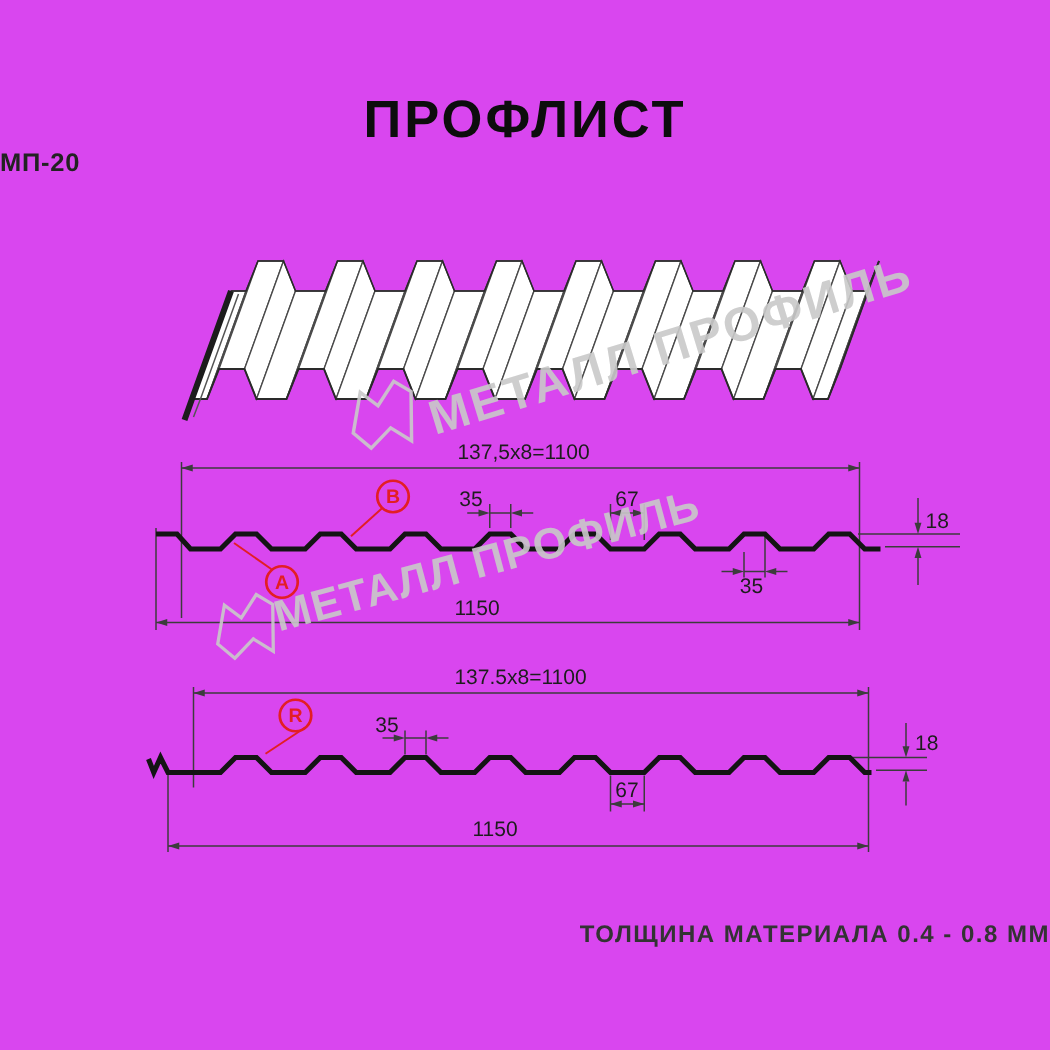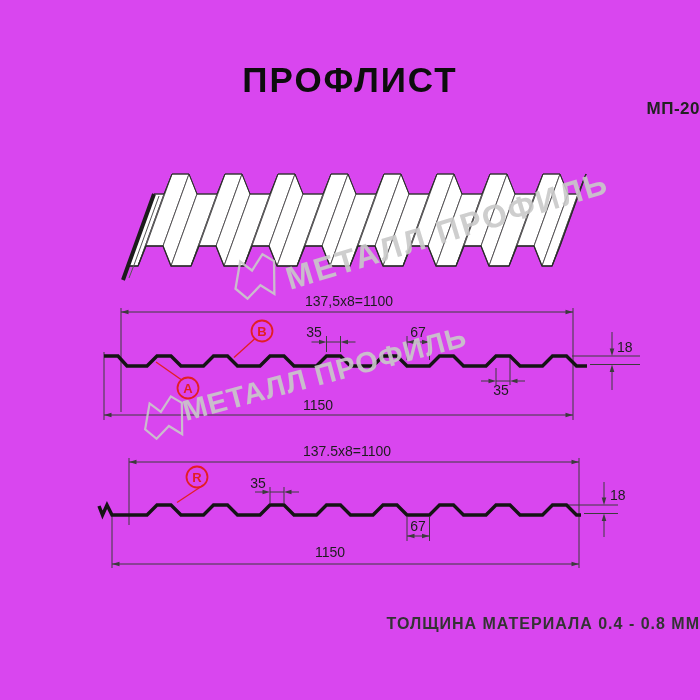--- a/index.html
+++ b/index.html
@@ -1,19 +1,19 @@
 <!DOCTYPE html>
 <html style="--red: #e31e24; --wm: #c9c9c9;"><head>
 <meta charset="utf-8">
 <style>
   html,body{margin:0;padding:0;background:#fff;width:700px;height:700px;overflow:hidden;}
   .page{position:relative;width:700px;height:700px;background:#d946ef;font-family:"Liberation Sans",sans-serif;padding-left:40px;}
   .title{position:absolute;top:60px;left:0;width:700px;text-align:center;
          font-size:35px;font-weight:800;letter-spacing:2px;color:#0d0d0d;}
-  .subtitle{position:absolute;top:99px;left:0;width:700px;text-align:right;
+  .subtitle{position:absolute;top:99px;left:0;width:700px;text-align:left;
          font-size:17px;font-weight:700;letter-spacing:.5px;color:#222;}
   .footer{position:absolute;top:615px;left:0;width:700px;text-align:right;
          font-size:16px;font-weight:600;letter-spacing:1px;color:#333;}
   svg{position:absolute;top:0;left:0;}
   svg text{font-family:"Liberation Sans",sans-serif;}
   .dimtext{fill:#1d1d1d;font-size:14px;}
   .callout{fill:none;stroke:var(--red);stroke-width:1.8px;}
   .callout-t{fill:var(--red);font-size:13px;font-weight:bold;}
   .leader{stroke:var(--red);stroke-width:1.3px;}
   .profile{fill:none;stroke:#141414;stroke-width:3.4px;stroke-linejoin:miter;}

